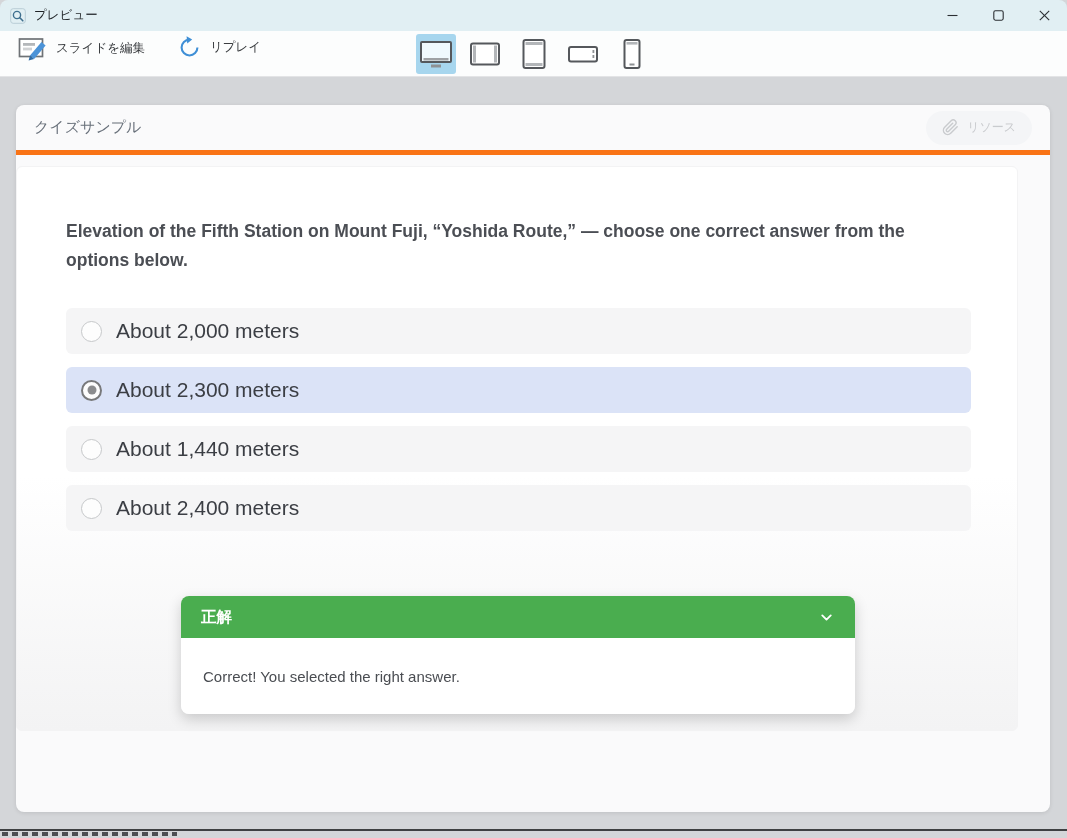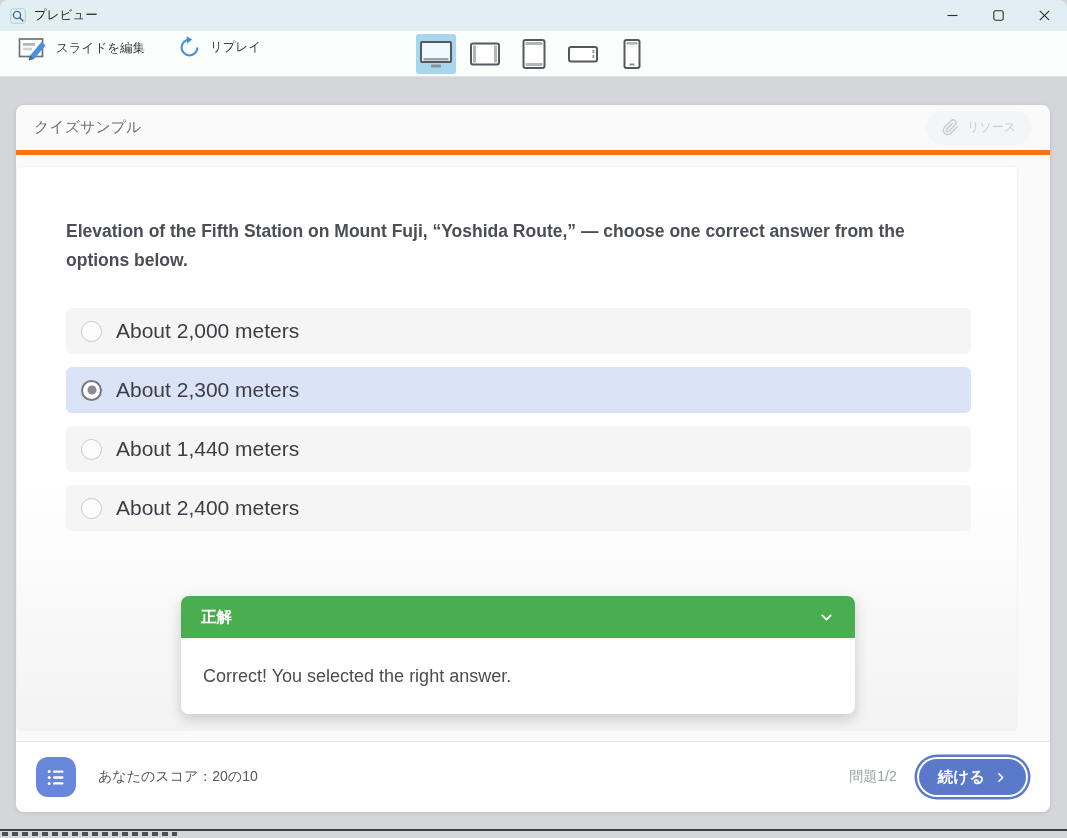--- a/index.html
+++ b/index.html
@@ -55,21 +55,21 @@
     width:9px; height:9px; border-radius:50%; background:#8b8c8e; transform:translate(-50%,-50%); }
 
   .feedback { position:absolute; left:164px; top:429px; width:674px;
     border-radius:8px; box-shadow:0 5px 14px rgba(0,0,0,.18); }
   .feedback-header { height:42px; background:var(--accent-green,#4aad4f); border-radius:8px 8px 0 0;
     display:flex; align-items:center; padding:14px 20px;font-family:Liberation Serif, serif; }
   .feedback-title { color:#ffffff; font-weight:bold; font-size:15.5px; }
   .feedback-chevron { margin-left:auto; display:flex; }
   .feedback-body { height:76px; background:#ffffff; border-radius:0 0 8px 8px;
     display:flex; align-items:center; padding-left:22px; }
-  .feedback-message { font-size:18px; color:#4a4d52; }
+  .feedback-message { font-size:15px; color:#4a4d52; }
 
   .card-footer { position:absolute; left:0; bottom:0; right:0; height:71px; background:#ffffff;
     border-top:1px solid #e9eaeb; border-radius:0 0 8px 8px;
     display:flex; align-items:center; padding:0 18px; }
   .score-btn { width:40px; height:40px; border-radius:12px; background:var(--score-blue,#6887da);
     display:flex; align-items:center; justify-content:center; border:none; margin-left:2px; }
   .score-text { font-size:14px; color:#55585c; margin-left:22px; }
   .question-counter { margin-left:auto; font-size:14px; color:#9aa0a6; }
   .continue-btn { margin-left:22px; margin-right:6px; height:36px; padding:0 19px; border-radius:18px;
     background:var(--accent-blue,#5b79c9); color:#ffffff; font-weight:bold; font-size:15.5px;
@@ -214,37 +214,17 @@
                 <polyline points="6 9 12 15 18 9" fill="none" stroke="#ffffff" stroke-width="2.6" stroke-linecap="round" stroke-linejoin="round"></polyline>
               </svg>
           </span>
         </div>
         <div class="feedback-body">
           <span class="feedback-message">Correct! You selected the right answer.</span>
         </div>
       </div>
     </div>
 
-    <div class="card-footer">
-      <button class="score-btn">
-        <svg width="21" height="21" viewBox="0 0 21 21">
-          <circle cx="3.2" cy="4.6" r="1.5" fill="#ffffff"></circle>
-          <rect x="7" y="3.4" width="10.5" height="2.4" rx="1.2" fill="#ffffff"></rect>
-          <circle cx="3.2" cy="10.5" r="1.5" fill="#ffffff"></circle>
-          <rect x="7" y="9.3" width="10.5" height="2.4" rx="1.2" fill="#ffffff"></rect>
-          <circle cx="3.2" cy="16.4" r="1.5" fill="#ffffff"></circle>
-          <rect x="7" y="15.2" width="10.5" height="2.4" rx="1.2" fill="#ffffff"></rect>
-        </svg>
-      </button>
-      <span class="score-text">あなたのスコア：20の10</span>
-      <span class="question-counter">問題1/2</span>
-      <button class="continue-btn">
-        <span>続ける</span>
-        <svg width="13" height="13" viewBox="0 0 24 24">
-            <polyline points="9 5 16 12 9 19" fill="none" stroke="#ffffff" stroke-width="3" stroke-linecap="round" stroke-linejoin="round"></polyline>
-          </svg>
-      </button>
-    </div>
   </div>
 
   <div class="bg-window-edge"></div>
   <div class="bg-window-smudge"></div>
 </div>
 
 </body></html>

